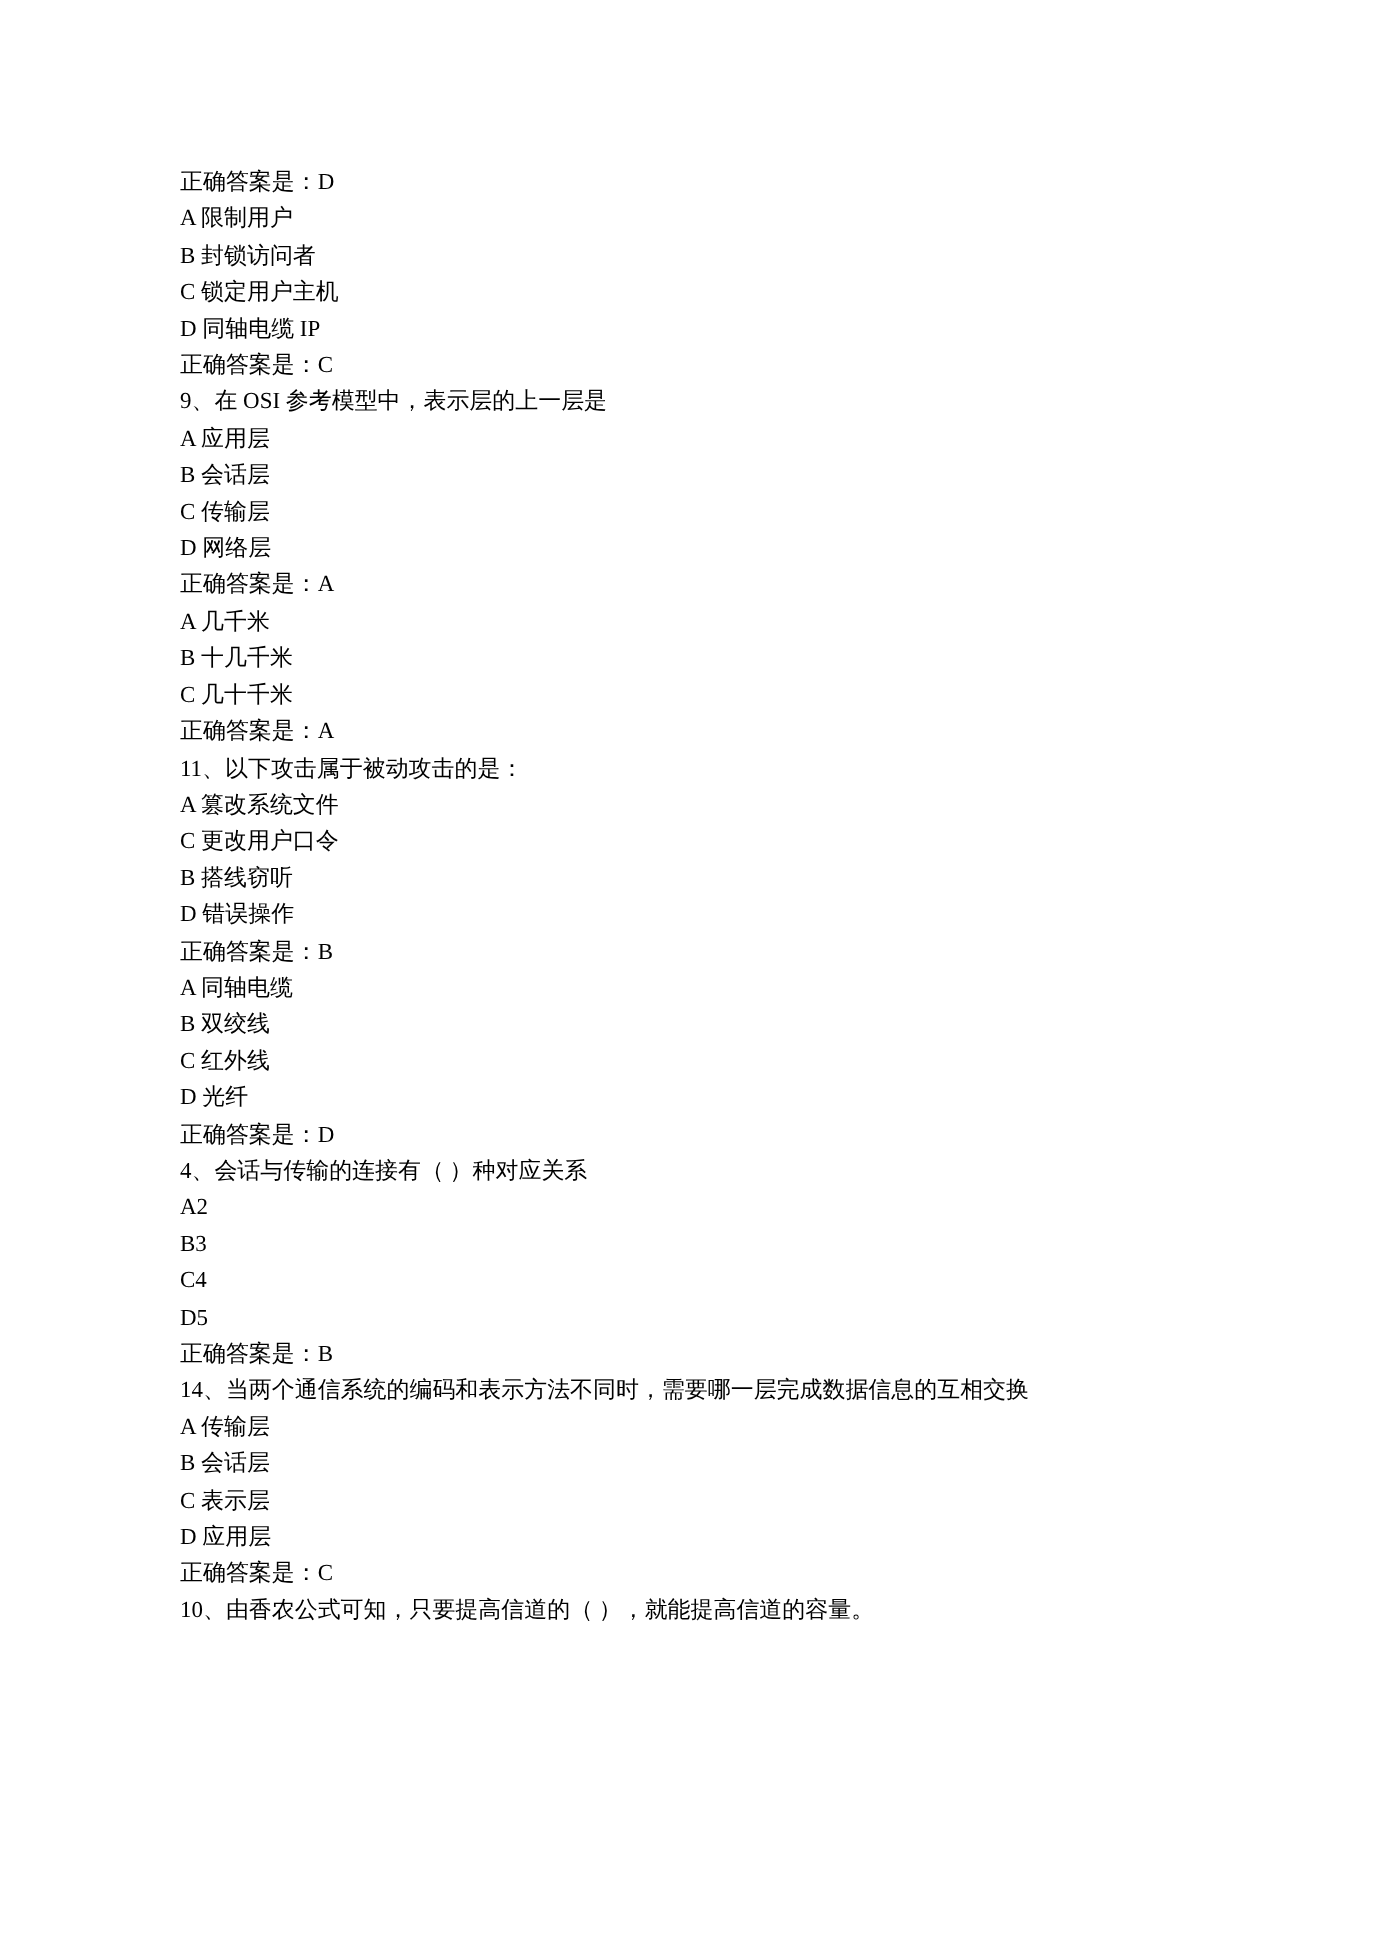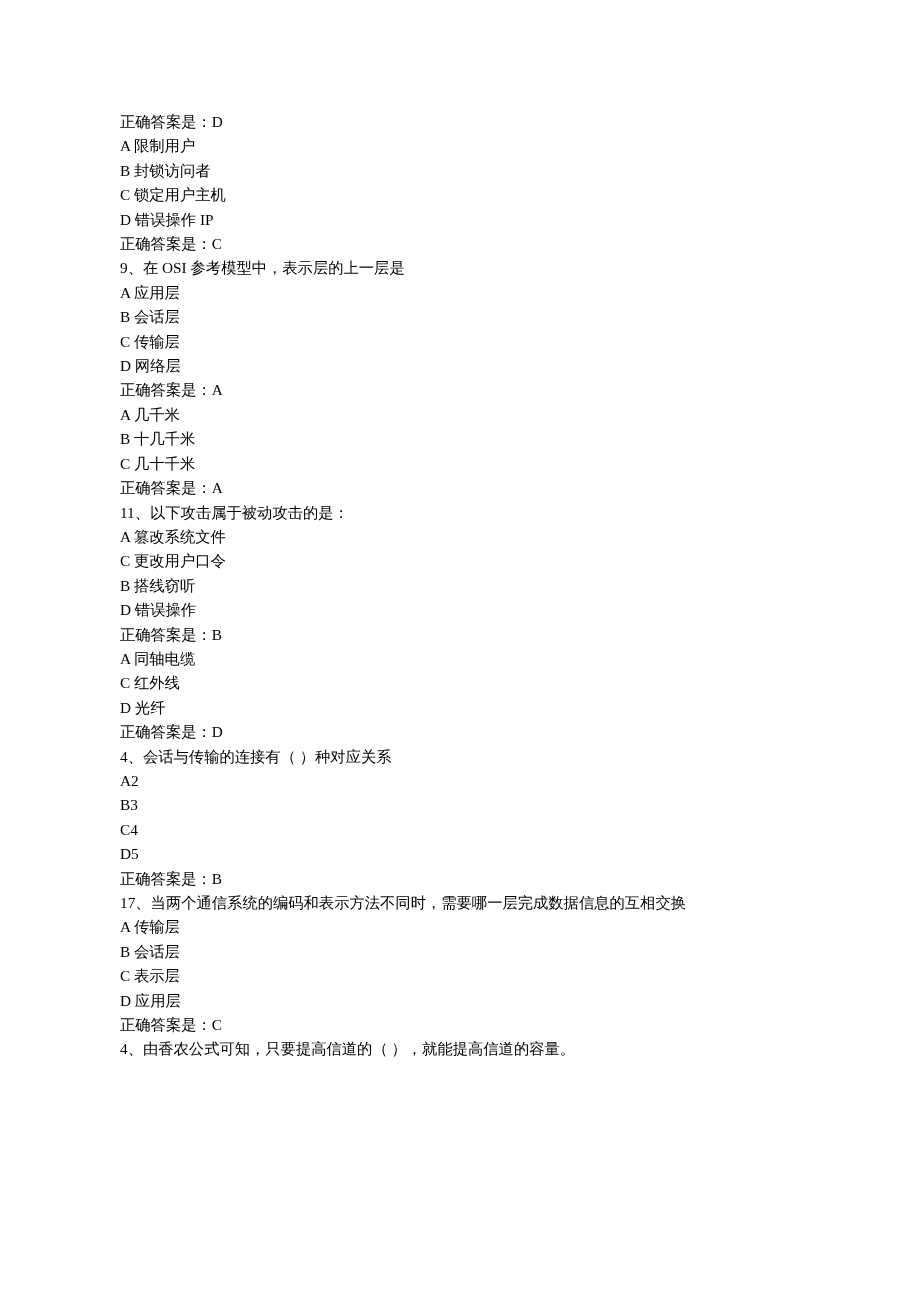--- a/index.html
+++ b/index.html
@@ -22,48 +22,49 @@
   }
 </style>
 </head>
 <body>
 
 <div id="content">
     <div class="line">正确答案是：D</div>
     <div class="line">A 限制用户</div>
     <div class="line">B 封锁访问者</div>
     <div class="line">C 锁定用户主机</div>
-    <div class="line">D 错误操作 IP</div>
+    <div class="line">D 同轴电缆 IP</div>
     <div class="line">正确答案是：C</div>
     <div class="line">9、在 OSI 参考模型中，表示层的上一层是</div>
     <div class="line">A 应用层</div>
     <div class="line">B 会话层</div>
     <div class="line">C 传输层</div>
     <div class="line">D 网络层</div>
     <div class="line">正确答案是：A</div>
     <div class="line">A 几千米</div>
     <div class="line">B 十几千米</div>
     <div class="line">C 几十千米</div>
     <div class="line">正确答案是：A</div>
     <div class="line">11、以下攻击属于被动攻击的是：</div>
     <div class="line">A 篡改系统文件</div>
     <div class="line">C 更改用户口令</div>
     <div class="line">B 搭线窃听</div>
     <div class="line">D 错误操作</div>
     <div class="line">正确答案是：B</div>
     <div class="line">A 同轴电缆</div>
+    <div class="line">B 双绞线</div>
     <div class="line">C 红外线</div>
     <div class="line">D 光纤</div>
     <div class="line">正确答案是：D</div>
     <div class="line">4、会话与传输的连接有（ ）种对应关系</div>
     <div class="line">A2</div>
     <div class="line">B3</div>
     <div class="line">C4</div>
     <div class="line">D5</div>
     <div class="line">正确答案是：B</div>
-    <div class="line">17、当两个通信系统的编码和表示方法不同时，需要哪一层完成数据信息的互相交换</div>
+    <div class="line">14、当两个通信系统的编码和表示方法不同时，需要哪一层完成数据信息的互相交换</div>
     <div class="line">A 传输层</div>
     <div class="line">B 会话层</div>
     <div class="line">C 表示层</div>
     <div class="line">D 应用层</div>
     <div class="line">正确答案是：C</div>
-    <div class="line">4、由香农公式可知，只要提高信道的（ ），就能提高信道的容量。</div>
+    <div class="line">10、由香农公式可知，只要提高信道的（ ），就能提高信道的容量。</div>
   </div>
 
 </body></html>

